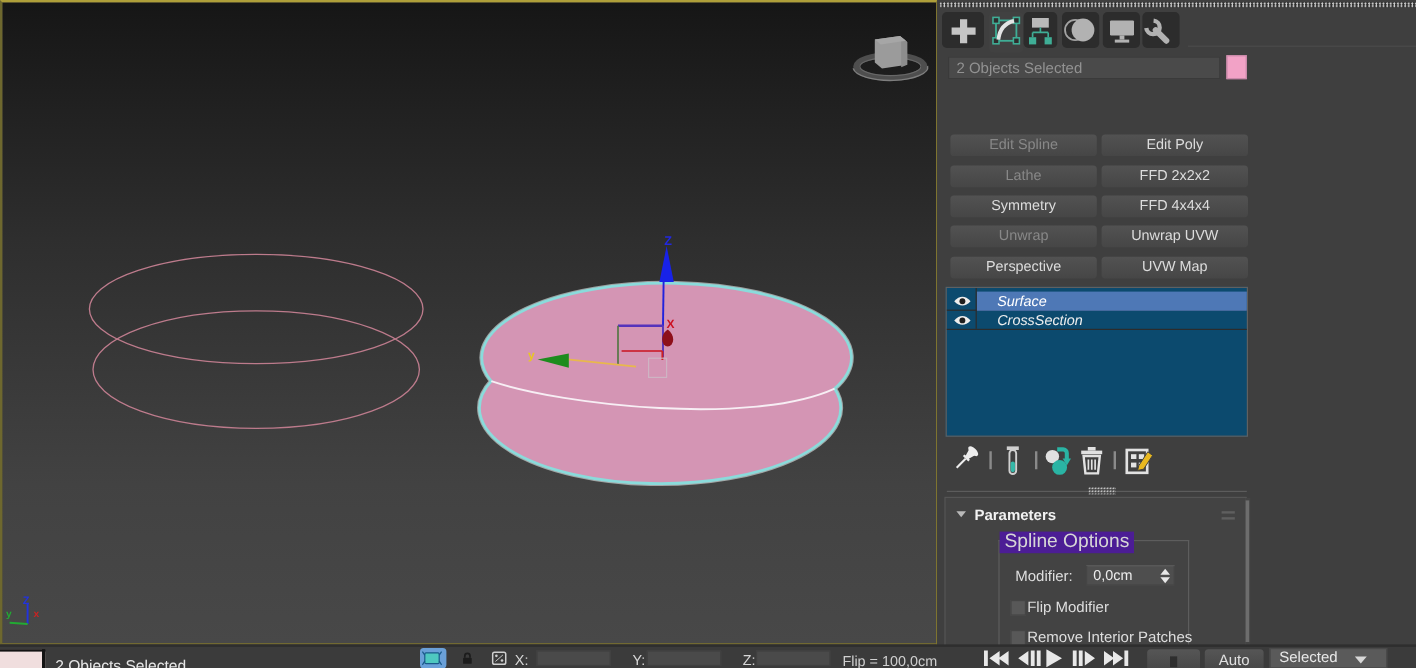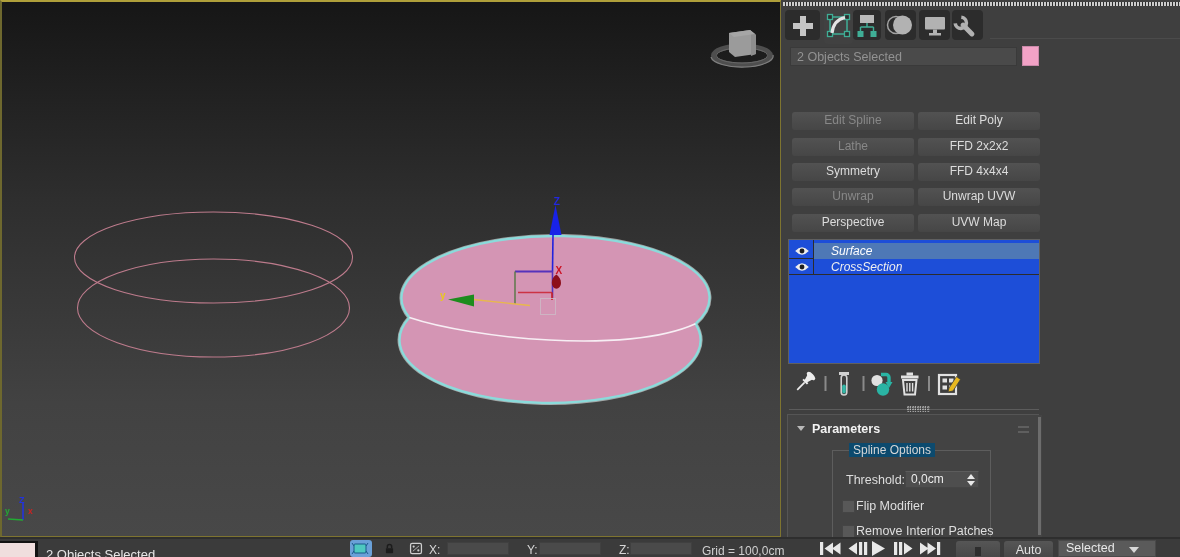--- a/index.html
+++ b/index.html
@@ -11,32 +11,32 @@
 #panel{left:781px;top:0;width:399px;height:539px;background:#3f3f3f}
 #dots{left:2px;top:2px;width:397px;height:4px;background:#2c2c2c;background-image:radial-gradient(circle at 1px 1px,#cfcfcf 0.7px,transparent 1px);background-size:3px 2px}
 .tab{top:10px;width:33px;height:30px;background:#2c2c2c;border-radius:4px}
 .tab.active{background:#414141;height:34px}
 #namefield{left:9px;top:47px;width:227px;height:19px;background:#4a4a4a;border:1px solid #3a3a3a;color:#929292;font-size:12.5px;line-height:18px;padding-left:6px}
 #swatch{left:241px;top:46px;width:17px;height:20px;background:#f2a2c6;border:1px solid #c989a9}
 #modlist{left:9px;top:79px;width:246px;height:18px;background:linear-gradient(#5d5d5d,#474747);color:#ececec;font-size:12.5px;line-height:18px;padding-left:6px}
 #modlist .arr{position:absolute;right:5px;top:6px;width:0;height:0;border-left:5px solid transparent;border-right:5px solid transparent;border-top:6px solid #cfcfcf}
 .btn{position:absolute;width:122px;height:18px;background:linear-gradient(#525252,#464646);border-radius:3px;color:#dcdcdc;font-size:12px;text-align:center;line-height:17px}
 .btn.dis{color:#888}
-#stack{left:7px;top:239px;width:252px;height:125px;background:#1d4ed8;border:1px solid #606060}
+#stack{left:7px;top:239px;width:252px;height:125px;background:#0c4a6e;border:1px solid #606060}
 .srow{left:0;width:250px;height:15px;font-style:italic;color:#efefef;font-size:12px;border-bottom:1px solid #2c2c2c}
 .srow .lbl{position:absolute;left:42px;top:0px}
 .seye{left:5px;top:2px;width:16px;height:10px}
 #mbtns{left:7px;top:371px;width:252px;height:26px}
 #divider{left:8px;top:409px;width:250px;height:1px;background:#5c5c5c}
 #divhandle{left:126px;top:406px;width:23px;height:6px;background:#3d3d3d;}
 #params{left:6px;top:414px;width:252px;height:125px;background:#434343;border:1px solid #555}
 #ptitle{left:24px;top:7px;color:#f2f2f2;font-weight:bold;font-size:12.5px}
 #ptri{left:-15px;top:4px;width:0;height:0;border-left:4.5px solid transparent;border-right:4.5px solid transparent;border-top:5.5px solid #b9b9b9}
 #group{left:44px;top:35px;width:159px;height:100px;border:1px solid #5d5d5d;border-bottom:none}
-#grouplbl{left:16px;top:-8px;background:#0c4a6e;padding:0 4px;color:#d6d6d6;font-size:12px}
+#grouplbl{left:0;top:-8px;background:#4c1d95;padding:0 4px;color:#d6d6d6;font-size:16px}
 #scroll{left:257px;top:415px;width:4px;height:124px;background:#444}
 #scrollthumb{left:0px;top:2px;width:3px;height:118px;background:#6d6d6d}
 
 #sbar{left:0;top:539px;width:1180px;height:18px;background:#3b3b3b;color:#d6d6d6;font-size:12px}
 #minilisten{left:0;top:2px;width:38px;height:16px;background:#f0dede;border-right:3px solid #131313;border-top:2px solid #131313}
 .sfield{position:absolute;top:3px;height:13px;background:#4a4a4a;border:1px solid #404040}
 .sbtn{position:absolute;top:2px;height:16px;background:linear-gradient(#565656,#484848);border-radius:3px 3px 0 0}
 .cb{position:absolute;width:13px;height:13px;background:#585858;border:1px solid #454545}
 .cblbl{position:absolute;color:#dedede;font-size:12.5px;white-space:nowrap}
 </style></head><body>
@@ -177,21 +177,21 @@
         <polygon points="10,15 17.5,3.5 21.5,6.5 14,18 9,19" fill="#e8b820" stroke="#3d3d3d" stroke-width="0.8"></polygon>
       </g>
   </svg>
   <div class="abs" id="divider"></div>
   <div class="abs" id="divhandle" style="background:#3d3d3d;background-image:radial-gradient(circle at 1px 1px,#d2d2d2 0.6px,transparent 0.9px);background-size:2.5px 2.5px"></div>
   <div class="abs" id="params">
     <div class="abs" style="left:230px;top:11px;width:11px;height:7px;border-top:2px solid #5f5f5f;border-bottom:2px solid #5f5f5f"></div>
     <div class="abs" id="ptitle"><span class="abs" id="ptri"></span>Parameters</div>
     <div class="abs" id="group">
         <span class="abs" id="grouplbl">Spline Options</span>
-      <div class="abs cblbl" style="left:13px;top:22px">Threshold:</div>
+      <div class="abs cblbl" style="left:13px;top:22px">Modifier:</div>
       <div class="abs" style="left:72px;top:20px;width:74px;height:17px;background:#4e4e4e;border:1px solid #454545;border-top-color:#5c5c5c;color:#ececec;font-size:12px;line-height:15px;padding-left:5px">0,0cm</div>
       <div class="abs" style="left:134px;top:23px;width:0;height:0;border-left:4.5px solid transparent;border-right:4.5px solid transparent;border-bottom:5px solid #e8e8e8"></div>
       <div class="abs" style="left:134px;top:30px;width:0;height:0;border-left:4.5px solid transparent;border-right:4.5px solid transparent;border-top:5px solid #e8e8e8"></div>
       <div class="abs cb" style="left:9px;top:49px"></div>
       <div class="abs cblbl" style="left:23px;top:48px">Flip Modifier</div>
       <div class="abs cb" style="left:9px;top:74px"></div>
       <div class="abs cblbl" style="left:23px;top:73px">Remove Interior Patches</div>
     </div>
   </div>
   <div class="abs" id="scroll">
@@ -217,21 +217,21 @@
       <circle cx="6" cy="5" r="1.4" fill="#cfcfcf"></circle>
       <circle cx="12" cy="10" r="1.4" fill="#cfcfcf"></circle>
       <path d="M5,11 l8,-7" stroke="#cfcfcf"></path>
     </svg>
   <div class="abs" style="left:429px;top:4px;color:#d6d6d6">X:</div>
   <div class="abs sfield" style="left:447px;width:62px"></div>
   <div class="abs" style="left:527px;top:4px;color:#d6d6d6">Y:</div>
   <div class="abs sfield" style="left:539px;width:62px"></div>
   <div class="abs" style="left:619px;top:4px;color:#d6d6d6">Z:</div>
   <div class="abs sfield" style="left:630px;width:62px"></div>
-  <div class="abs" style="left:702px;top:5px;color:#cfcfcf">Grid = 100,0cm</div>
+  <div class="abs" style="left:702px;top:5px;color:#cfcfcf">Flip = 100,0cm</div>
   <svg class="abs" style="left:818px;top:2px" width="130" height="15" viewBox="0 0 130 15">
     <g fill="#e8e8e8">
         <path d="M2,1 v13 h3.2 v-13 Z M15,1.5 l-8.5,6 8.5,6 Z M22.5,1.5 l-8.5,6 8.5,6 Z"></path>
       </g>
     <g fill="#e8e8e8" transform="translate(28,0)">
         <path d="M11,1.5 l-8.5,6 8.5,6 Z M13,1 v13 h3.2 v-13 Z M18,1 v13 h3.2 v-13 Z"></path>
       </g>
     <g fill="#e8e8e8" transform="translate(52,0)">
         <path d="M2,0 l13,7.5 -13,7.5 Z"></path>
       </g>

